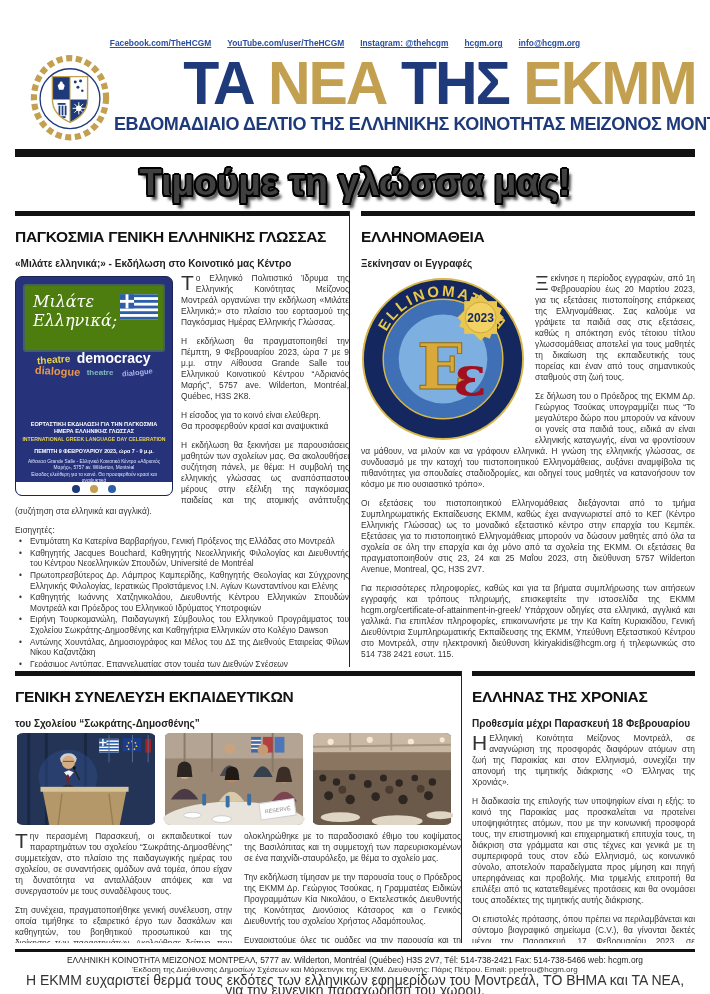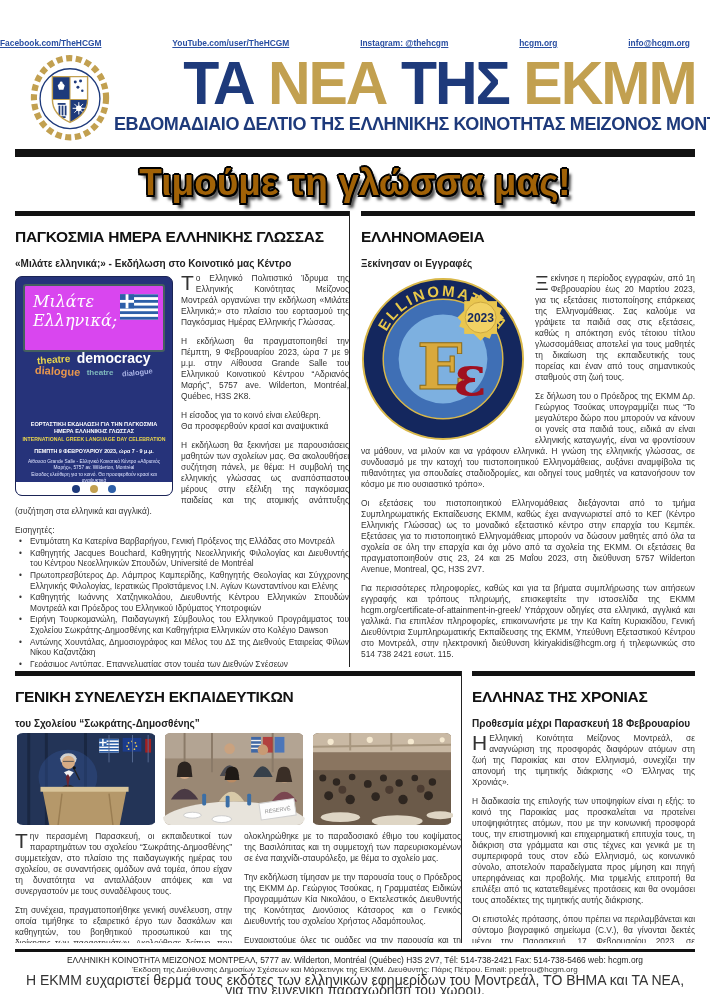--- a/index.html
+++ b/index.html
@@ -1,48 +1,48 @@
 <!DOCTYPE html>
 <html lang="el"><head>
 <meta charset="utf-8">
 <style>
   html,body{margin:0;padding:0;background:#888;}
   .page{position:relative;width:710px;height:994px;margin:0 auto;background:#fff;
         font-family:"Liberation Sans",sans-serif;color:#333;overflow:hidden;box-sizing:border-box;}
   
-  .top-links{display:flex;justify-content:space-between;gap:16px;padding:38px 20px 0 0;}
+  .top-links{display:flex;justify-content:center;gap:16px;padding:38px 20px 0 0;}
   .top-links a{font-size:8.4px;font-weight:700;color:#2a4fa2;text-decoration:underline;}
   
   .masthead{display:flex;align-items:flex-start;margin:2px 14px 0 26px;height:96px;}
   .m-logo{flex:0 0 88px;height:92px;}
   .m-text{flex:1;text-align:center;padding-top:0px;}
   .m-title{font-size:59px;font-weight:800;letter-spacing:-2px;line-height:62px;white-space:nowrap;
            transform:scaleY(1.05);transform-origin:top;}
   .m-title .navy{color:#1e3a7b;} .m-title .gold{color:#c2a050;}
   .m-sub{font-size:18px;font-weight:700;color:#1e3a7b;letter-spacing:-0.4px;margin-top:2px;white-space:nowrap;}
   .black-bar{height:8px;background:#121212;margin:3px 15px 0 15px;}
   
   .banner{height:52px;display:flex;align-items:center;justify-content:center;}
-  .banner span{font-size:37px;font-weight:800;color:#a16207;letter-spacing:0px;
+  .banner span{font-size:37px;font-weight:800;color:#404040;letter-spacing:0px;
     text-shadow:-1.5px -1.5px 0 #000,1.5px -1.5px 0 #000,-1.5px 1.5px 0 #000,1.5px 1.5px 0 #000,
                 0 -1.8px 0 #000,0 1.8px 0 #000,-1.8px 0 0 #000,1.8px 0 0 #000,4px 5px 3px rgba(0,0,0,.7);}
   
   .rule{height:4.5px;background:#121212;margin-bottom:3px;}
   .sec-title{font-size:15.5px;font-weight:800;color:#111;letter-spacing:-0.3px;line-height:17px;}
   .sec-sub{font-size:10px;font-weight:700;color:#222;margin:1px 0 4px 0;}
   
   .cols-top{display:grid;grid-template-columns:334px 346px;margin:2px 15px 0 15px;height:456px;overflow:hidden;}
   .col-r{border-left:1px solid #222;padding-left:11px;box-sizing:border-box;}
   .body-text{font-size:8.4px;line-height:11px;text-align:justify;color:#333;}
   .body-text p{margin:0 0 8px 0;}
   .dropcap{float:left;font-size:21px;line-height:17px;font-weight:400;padding:1px 2px 0 0;color:#333;}
   
   .poster{float:left;width:156px;height:218px;margin:3px 8px 3px 0;background:#26337a;border-radius:7px;
           position:relative;overflow:hidden;border:1px solid #1b2455;}
-  .p-board{position:absolute;left:7px;top:7px;right:7px;height:64px;background:#d946ef;border:2px solid #44605f;
+  .p-board{position:absolute;left:7px;top:7px;right:7px;height:64px;background:#4d7c0f;border:2px solid #44605f;
            border-radius:3px;}
   .p-hand{position:absolute;left:8px;top:6px;font-family:"DejaVu Serif",serif;font-style:italic;
           font-size:16px;line-height:19px;color:#fff;}
   .p-flag{position:absolute;right:5px;top:8px;}
   .p-cloud{position:absolute;left:6px;top:76px;right:6px;height:66px;text-align:center;}
   .p-cloud span{display:inline-block;font-weight:700;margin:0 3px;}
   .p-cloud .w1{color:#e8d44d;font-size:10px;transform:rotate(-4deg);}
   .p-cloud .w2{color:#ffffff;font-size:14px;}
   .p-cloud .w3{color:#e8974d;font-size:11px;transform:rotate(3deg);}
   .p-cloud .w4{color:#8fd0c8;font-size:8px;opacity:.85;}
@@ -135,21 +135,21 @@
   <div class="black-bar"></div>
 
   <div class="banner">
     <span>Τιμούμε τη γλώσσα μας!</span>
   </div>
 
   <main class="cols-top">
 
     <section>
       <div class="rule"></div>
-      <h2 class="sec-title">ΠΑΓΚΟΣΜΙΑ ΗΜΕΡΑ ΕΛΛΗΝΙΚΗΣ ΓΛΩΣΣΑΣ</h2>
+      <h2 class="sec-title">ΠΑΓΚΟΣΜΙΑ ΓΕΝΙΚΗ ΕΛΛΗΝΙΚΗΣ ΓΛΩΣΣΑΣ</h2>
       <div class="sec-sub">«Μιλάτε ελληνικά;» - Εκδήλωση στο Κοινοτικό μας Κέντρο</div>
 
       <div class="body-text">
 
         <figure class="poster" style="margin:3px 8px 3px 0;">
           <div class="p-board">
             <div class="p-hand">
               <div>Μιλάτε</div>
                 <div>Ελληνικά;</div>
             </div>

